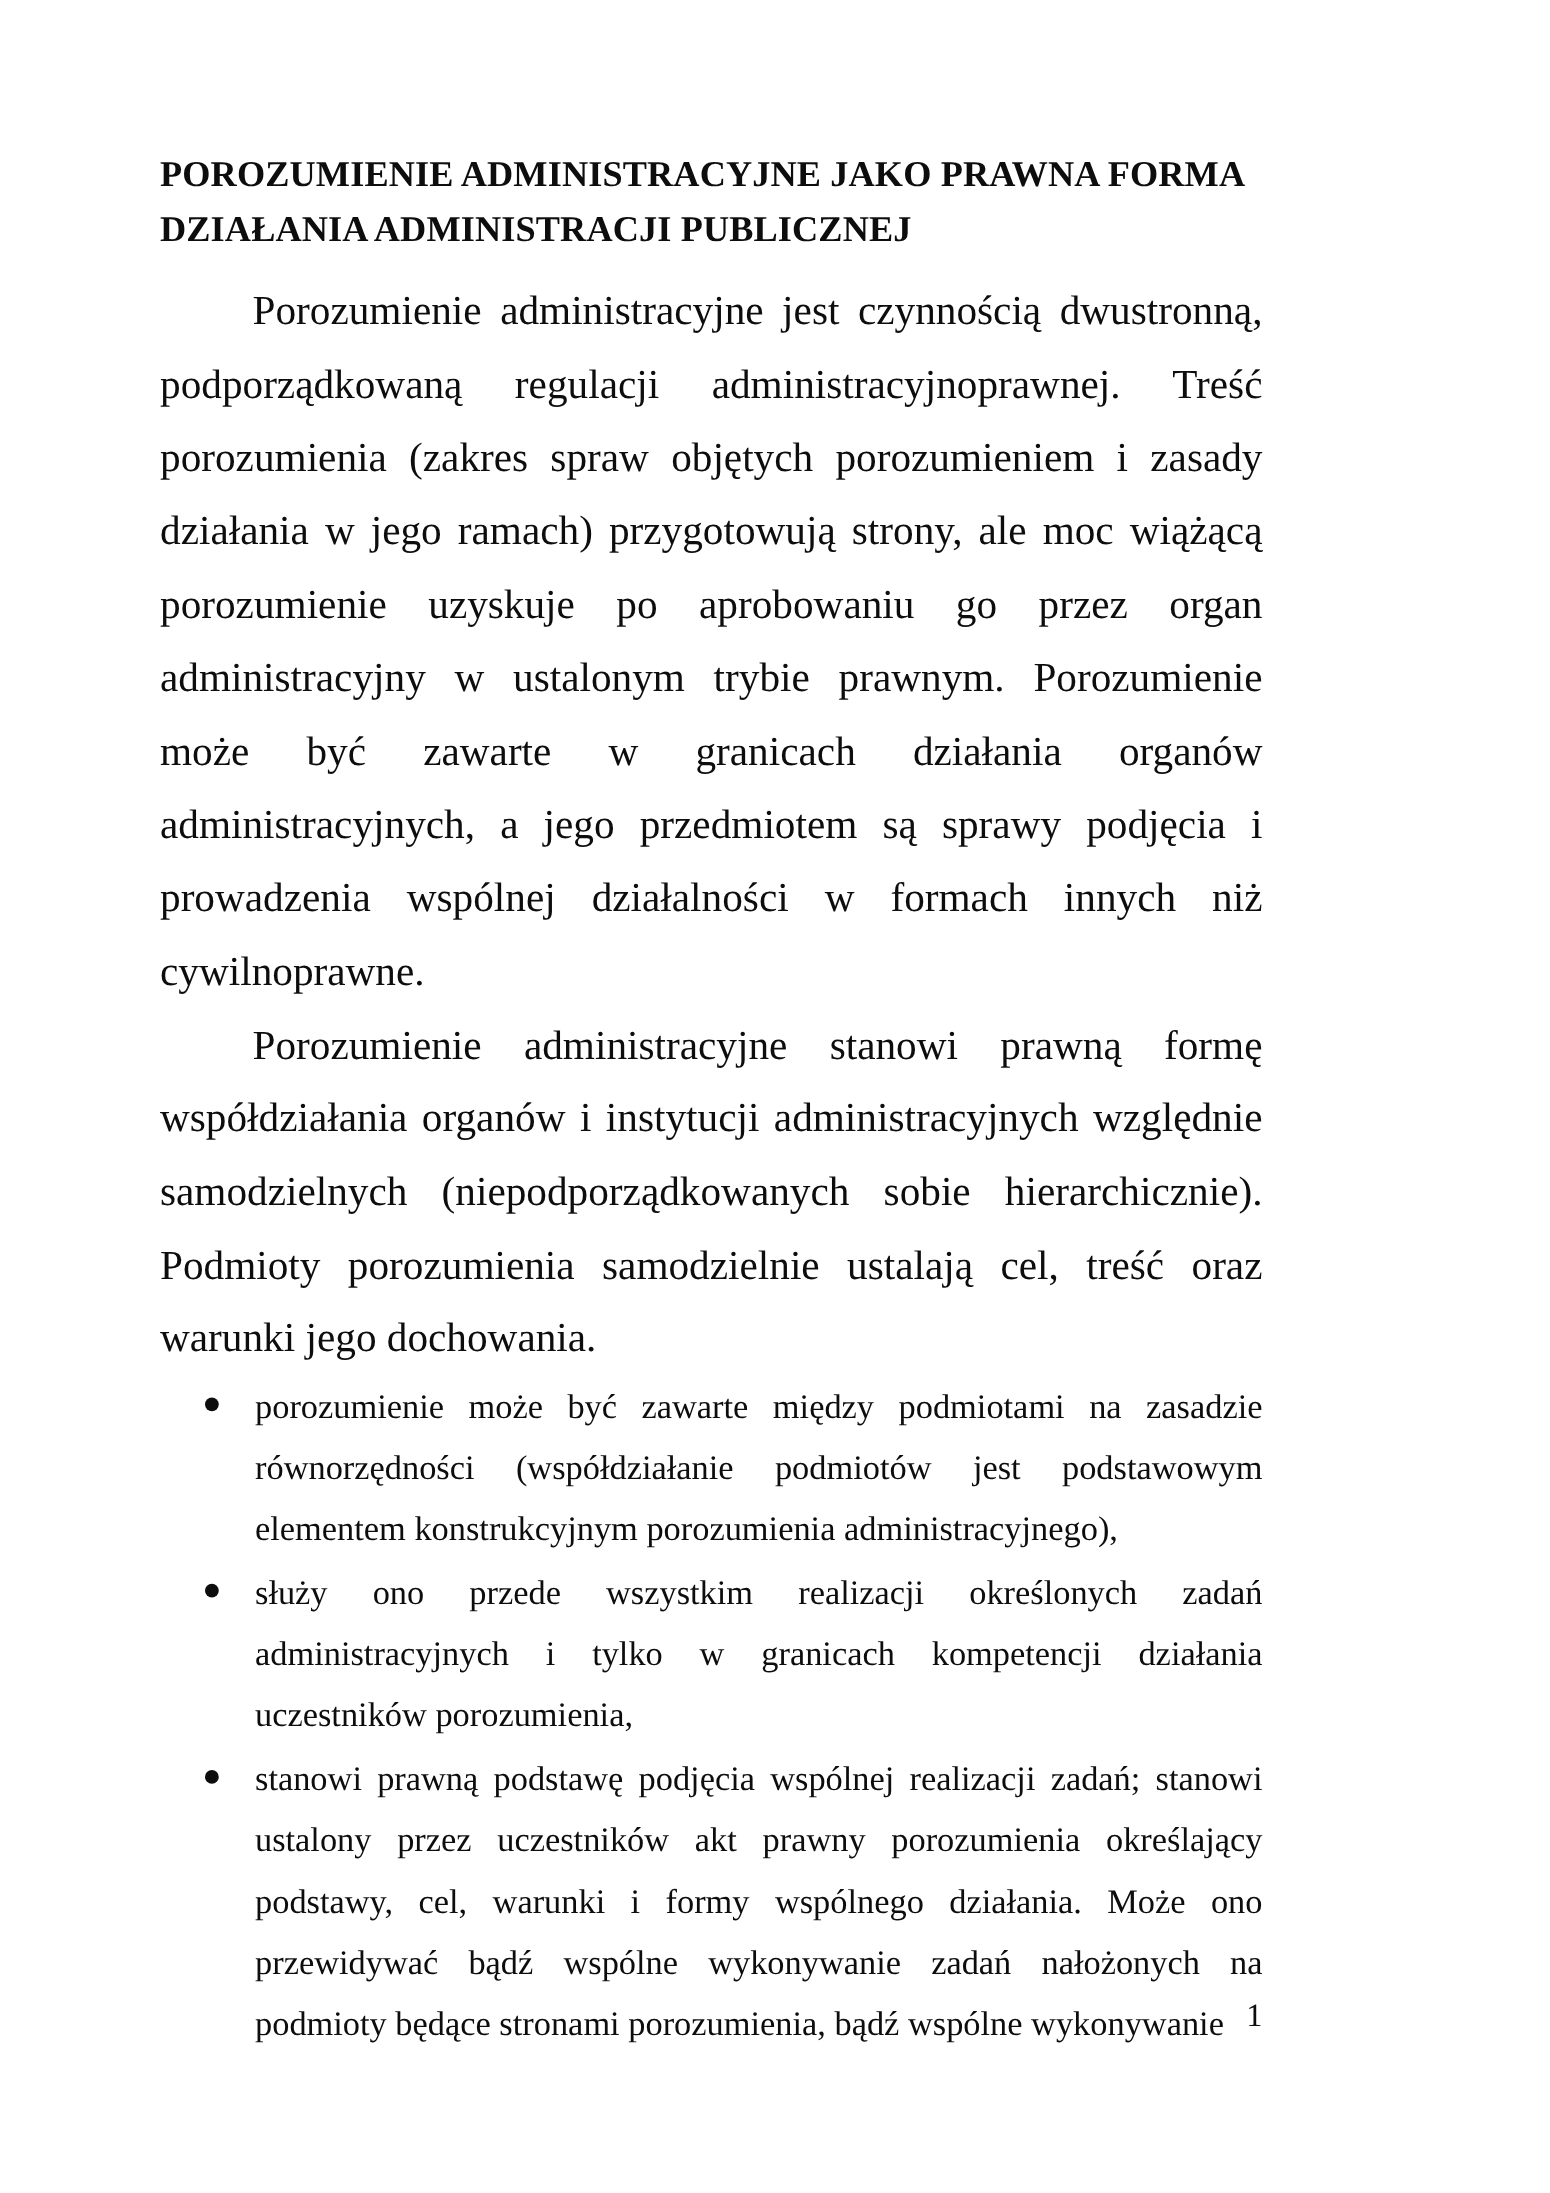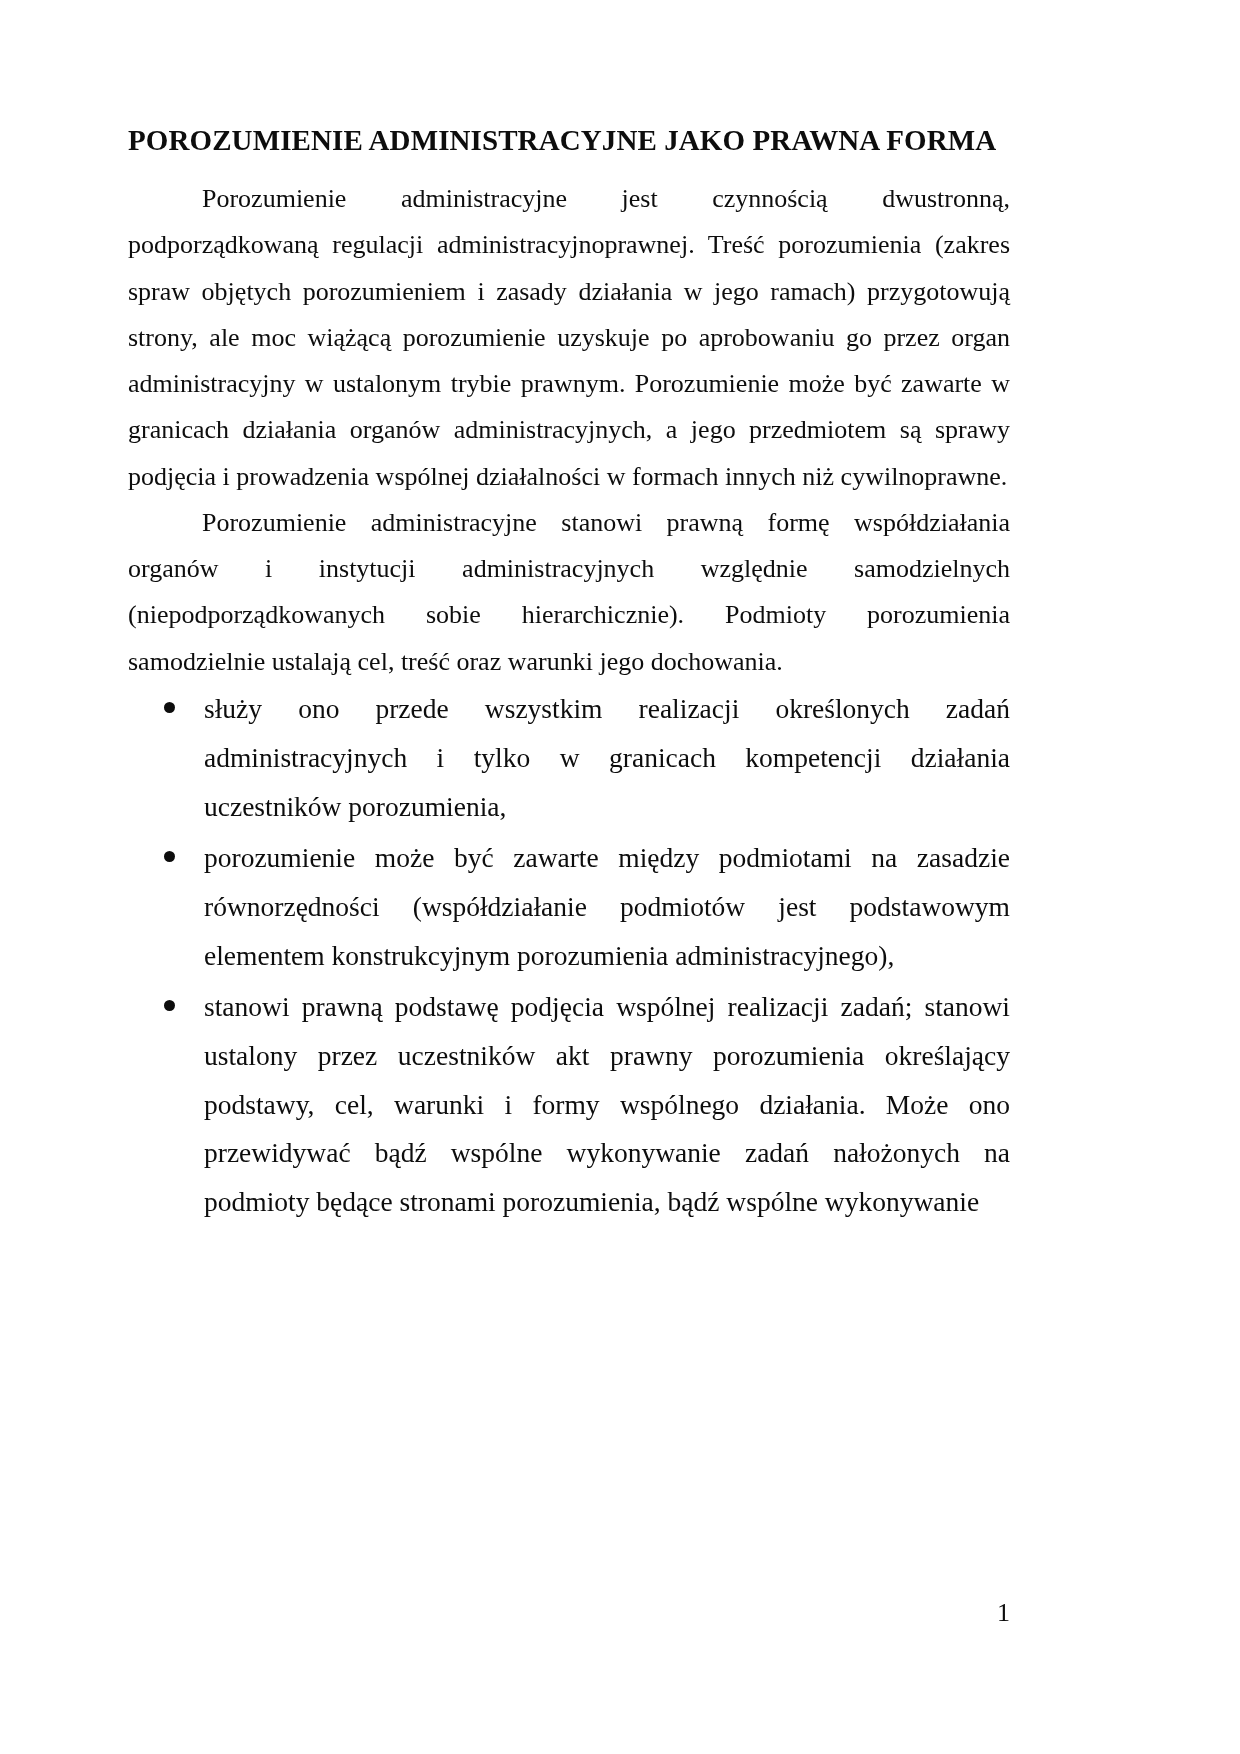--- a/index.html
+++ b/index.html
@@ -23,21 +23,21 @@
     font-weight: bold;
     line-height: 1.52;
     letter-spacing: 0.1px;
     margin: 0 0 14px 0;
     text-align: left;
   }
   .doc-title .tline {
     display: block;
   }
   p.body-par {
-    font-size: 26px;
+    font-size: 33px;
     line-height: 1.78;
     text-align: justify;
     text-justify: inter-word;
     margin: 0;
     text-indent: 74px;
     hyphens: none;
   }
   p.body-par.tight {
     margin-top: 0;
   }
@@ -80,34 +80,35 @@
     line-height: 1;
   }
 </style>
 </head>
 <body>
 
 <div class="page">
 
   <h1 class="doc-title">
     <span class="tline">POROZUMIENIE ADMINISTRACYJNE JAKO PRAWNA FORMA</span>
+    <span class="tline">DZIAŁANIA ADMINISTRACJI PUBLICZNEJ</span>
   </h1>
 
   <p class="body-par">Porozumienie administracyjne jest czynnością dwustronną, podporządkowaną regulacji administracyjnoprawnej. Treść porozumienia (zakres spraw objętych porozumieniem i zasady działania w jego ramach) przygotowują strony, ale moc wiążącą porozumienie uzyskuje po aprobowaniu go przez organ administracyjny w ustalonym trybie prawnym. Porozumienie może być zawarte w granicach działania organów administracyjnych, a jego przedmiotem są sprawy podjęcia i prowadzenia wspólnej działalności w formach innych niż cywilnoprawne.</p>
   <p class="body-par tight">Porozumienie administracyjne stanowi prawną formę współdziałania organów i instytucji administracyjnych względnie samodzielnych (niepodporządkowanych sobie hierarchicznie). Podmioty porozumienia samodzielnie ustalają cel, treść oraz warunki jego dochowania.</p>
 
 
   <ul class="bullets">
     <li>
       <span class="dot"></span>
-      <span>służy ono przede wszystkim realizacji określonych zadań administracyjnych i tylko w granicach kompetencji działania uczestników porozumienia,</span>
+      <span>porozumienie może być zawarte między podmiotami na zasadzie równorzędności (współdziałanie podmiotów jest podstawowym elementem konstrukcyjnym porozumienia administracyjnego),</span>
     </li>
     <li>
       <span class="dot"></span>
-      <span>porozumienie może być zawarte między podmiotami na zasadzie równorzędności (współdziałanie podmiotów jest podstawowym elementem konstrukcyjnym porozumienia administracyjnego),</span>
+      <span>służy ono przede wszystkim realizacji określonych zadań administracyjnych i tylko w granicach kompetencji działania uczestników porozumienia,</span>
     </li>
     <li>
       <span class="dot"></span>
       <span>stanowi prawną podstawę podjęcia wspólnej realizacji zadań; stanowi ustalony przez uczestników akt prawny porozumienia określający podstawy, cel, warunki i formy wspólnego działania. Może ono przewidywać bądź wspólne wykonywanie zadań nałożonych na podmioty będące stronami porozumienia, bądź wspólne wykonywanie</span>
     </li>
   </ul>
 
   <div class="page-number">1</div>
 
 </div>

